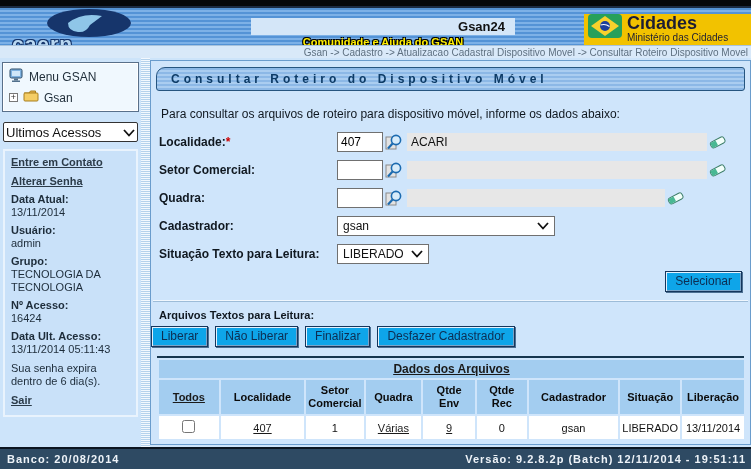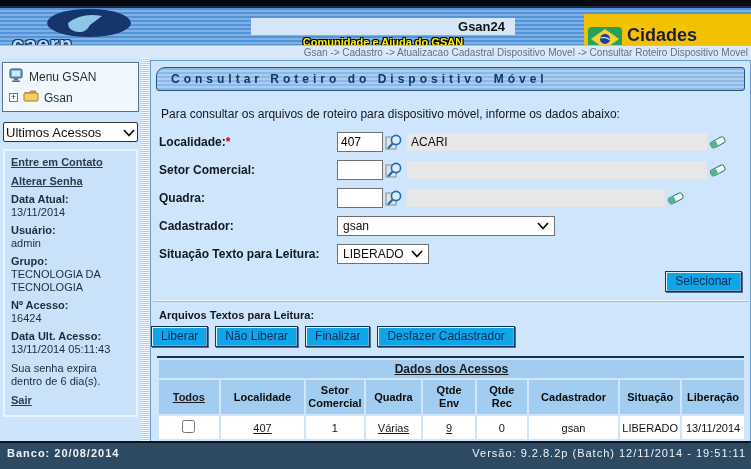--- a/index.html
+++ b/index.html
@@ -11,21 +11,21 @@
   .header { position:absolute; top:6px; left:0; width:751px; height:39px;
             background:repeating-linear-gradient(180deg,#5493d6 0 2px,#7db1e7 2px 4px);
             border-top:2px solid #1b2c44; }
   .caern-logo { position:absolute; left:6px; top:0; }
   .caern-text { position:absolute; left:12px; top:24px; font-size:21px; font-weight:bold; letter-spacing:1px;
                 color:#b9d8f2; text-shadow:-1px -1px 0 #16356b,1px -1px 0 #16356b,-1px 1px 0 #16356b,1px 1px 0 #16356b; }
   .gsan24-box { position:absolute; left:251px; top:10px; width:264px; height:17px; background:#d4e6f8;
                 text-align:right; padding-right:10px; font-size:13px; font-weight:bold; color:#111; line-height:17px; }
   .community { position:absolute; left:255px; top:28px; width:256px; text-align:center; font-size:11px; font-weight:bold;
                color:#ffee00; text-shadow:-1px -1px 0 #000,1px -1px 0 #000,-1px 1px 0 #000,1px 1px 0 #000,0 2px 0 #000; }
-  .cidades { position:absolute; left:584px; top:6px; width:167px; height:41px; background:#f2c200; display:flex; align-items:flex-end; gap:5px; padding-left:4px; }
+  .cidades { position:absolute; left:584px; top:6px; width:167px; height:41px; background:#f2c200; display:flex; align-items:flex-start; gap:5px; padding-left:4px; }
   .cidades-txt .t1 { font-size:18px; font-weight:bold; color:#1d1d33; line-height:18px; }
   .cidades-txt .t2 { font-size:10px; color:#1d1d33; }
   .breadcrumb-bar { position:absolute; top:45px; left:0; width:751px; height:13px; background:#d9e9f9; border-top:1px solid #a9c3dc; }
   .breadcrumb-bar span { position:absolute; right:3px; top:1px; font-size:10px; color:#5e7080; }
 
   
   .sidebar { position:absolute; top:58px; left:0; width:141px; height:389px; background:#cde4fa; }
   .menu-box { margin:4px 2px 0 2px; background:#f0f8fe; border:1px solid #59708a; box-shadow:inset 0 0 0 1px #fff; padding:5px 4px 6px 6px; }
   .menu-row { display:flex; align-items:center; gap:5px; font-size:12px; color:#22303c; }
   .menu-row + .menu-row { margin-top:4px; }
@@ -70,23 +70,23 @@
   table.data { margin:0 6px; width:589px; border-spacing:2px; font-size:11px; }
   table.data th, table.data td { text-align:center; }
   .tbl-title th { background:#a3cdf0; font-size:12px; font-weight:bold; color:#0d3b66; text-decoration:underline; padding:2px 0; }
   .tbl-head th { background:#a3cdf0; color:#0b0b0b; font-weight:bold; padding:4px 2px; line-height:13px; }
   .tbl-row td { background:#fff; padding:4px 2px; color:#111; }
   .link { color:#1a1a1a; text-decoration:underline; cursor:pointer; }
   .thin-line { margin:12px 2px 0 2px; border-top:1px solid #a9c3dc; }
   .bottom-row { margin:8px 0 0 7px; display:flex; gap:8px; }
 
   
-  .footer { position:absolute; bottom:0; left:0; width:751px; height:28px; background:#2e4a63; border-top:2px solid #0b1520; }
+  .footer { position:absolute; bottom:0; left:0; width:751px; height:22px; background:#2e4a63; border-top:2px solid #0b1520; }
   .footer .left { position:absolute; left:7px; top:4px; font-size:11px; font-weight:bold; letter-spacing:1px; color:#eef3f8; }
-  .footer .right { position:absolute; right:5px; top:4px; font-size:11px; font-weight:normal; letter-spacing:1px; color:#eef3f8; }
+  .footer .right { position:absolute; right:5px; top:4px; font-size:11px; font-weight:bold; letter-spacing:1px; color:#eef3f8; }
 </style>
 </head>
 <body>
 
 <div class="page">
 
   <div class="topbar"></div>
   <div class="header">
     <span class="caern-logo">
       <svg width="130" height="36" viewBox="0 0 130 36">
@@ -275,21 +275,21 @@
       <button class="btn">Liberar</button>
       <button class="btn">Não Liberar</button>
       <button class="btn">Finalizar</button>
       <button class="btn">Desfazer Cadastrador</button>
     </div>
 
     <div class="tbl-topline"></div>
     <table class="data">
       <tbody>
           <tr class="tbl-title">
-        <th colspan="9"><span class="link">Dados dos Acessos</span></th>
+        <th colspan="9"><span class="link">Dados dos Arquivos</span></th>
       </tr>
       <tr class="tbl-head">
         <th style="width:60px"><span class="link">Todos</span></th>
         <th style="width:84px">Localidade</th>
         <th style="width:56px">Setor Comercial</th>
         <th style="width:56px">Quadra</th>
         <th style="width:52px">Qtde Env</th>
         <th style="width:50px">Qtde Rec</th>
         <th style="width:90px">Cadastrador</th>
         <th style="width:58px">Situação</th>

